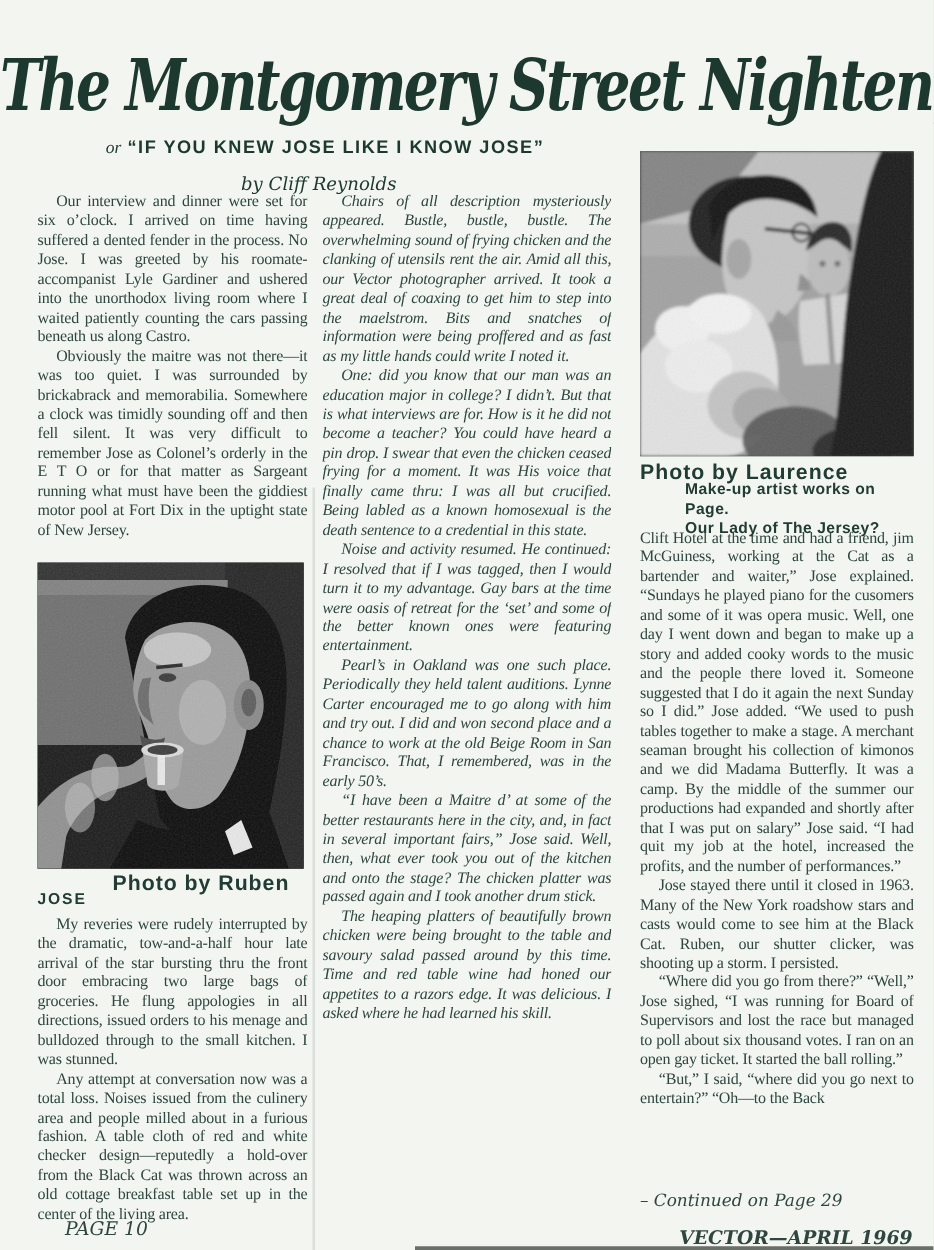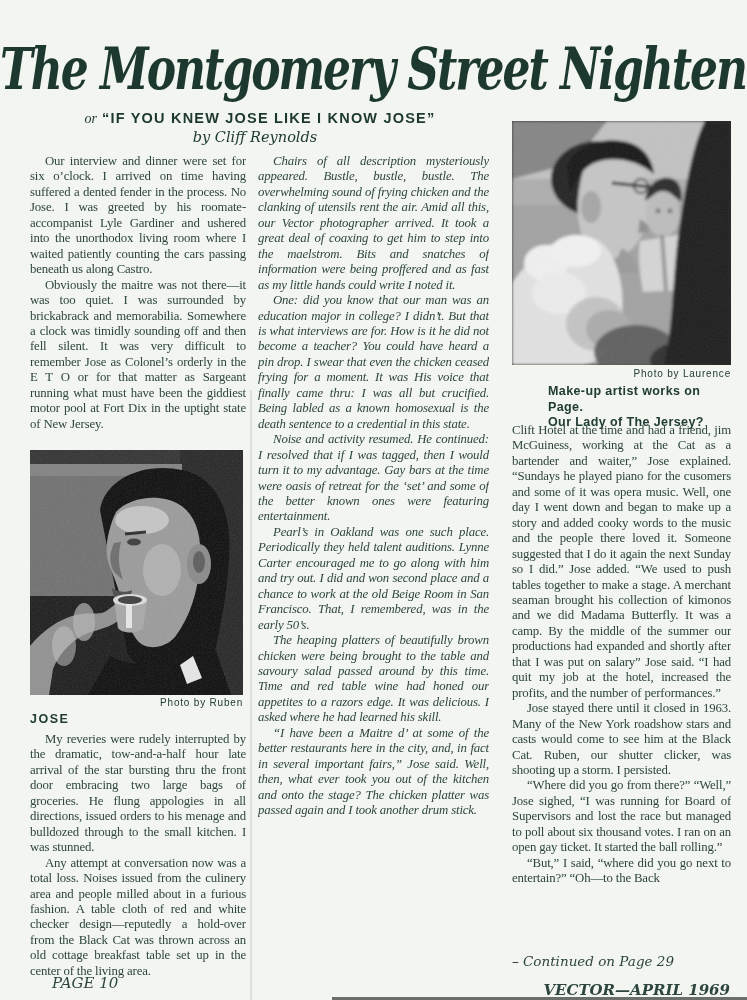--- a/index.html
+++ b/index.html
@@ -21,21 +21,21 @@
     position:absolute;top:109px;left:0;width:520px;text-align:center;
     color:var(--masthead-ink,#1c382f);
   }
   .subtitle-prefix{
     font-family:"Liberation Serif",serif;font-style:italic;font-size:14px;margin-right:5px;
   }
   .subtitle-main{
     font-family:"Liberation Sans",sans-serif;font-weight:bold;font-size:14.5px;letter-spacing:1.2px;
   }
   .byline{
-    position:absolute;top:129px;left:0;width:510px;text-align:center;
+    position:absolute;top:140px;left:0;width:510px;text-align:center;
     font-family:"DejaVu Serif",serif;font-style:italic;font-size:14.5px;
     color:var(--masthead-ink,#1c382f);
   }
   
   .col{
     position:absolute;overflow:hidden;
     font-size:12.8px;line-height:15.45px;letter-spacing:-0.15px;
     text-align:justify;
   }
   .para{margin:0;text-indent:15px;text-align:justify;}
@@ -47,23 +47,23 @@
   .continued-note{
     position:absolute;left:512px;top:953px;width:219px;text-align:left;
     font-family:"DejaVu Serif",serif;font-style:italic;font-size:13.5px;
   }
   
   .photo-frame{position:absolute;overflow:hidden;background:#222;}
   .photo-jose{left:30px;top:450px;width:213px;height:245px;}
   .photo-makeup{left:512px;top:121px;width:219px;height:244px;}
   .photo-frame svg{display:block;width:100%;height:100%;}
   .credit{
-    position:absolute;font-family:"Liberation Sans",sans-serif;font-weight:normal;
-    font-size:10px;letter-spacing:0.8px;color:var(--caption-ink,#213c34);
-    text-align:right;
+    position:absolute;font-family:"Liberation Sans",sans-serif;font-weight:bold;
+    font-size:17px;letter-spacing:0.8px;color:var(--caption-ink,#213c34);
+    text-align:left;
   }
   .credit-jose{left:90px;top:697px;width:153px;}
   .credit-makeup{left:512px;top:368px;width:219px;}
   .photo-label{
     position:absolute;left:30px;top:712px;width:213px;text-align:left;
     font-family:"Liberation Sans",sans-serif;font-weight:bold;font-size:12.5px;
     letter-spacing:1.5px;color:var(--caption-ink,#213c34);
   }
   .makeup-caption{
     position:absolute;left:548px;top:384px;width:190px;
@@ -145,22 +145,22 @@
   <div class="col col1-lower">
       <p class="para">My reveries were rudely interrupted by the dramatic, tow-and-a-half hour late arrival of the star bursting thru the front door embracing two large bags of groceries. He flung appologies in all directions, issued orders to his menage and bulldozed through to the small kitchen. I was stunned.</p>
       <p class="para">Any attempt at conversation now was a total loss. Noises issued from the culinery area and people milled about in a furious fashion. A table cloth of red and white checker design—reputedly a hold-over from the Black Cat was thrown across an old cottage breakfast table set up in the center of the living area.</p>
     </div>
 
   <div class="col col2">
       <p class="para">Chairs of all description mysteriously appeared. Bustle, bustle, bustle. The overwhelming sound of frying chicken and the clanking of utensils rent the air. Amid all this, our Vector photographer arrived. It took a great deal of coaxing to get him to step into the maelstrom. Bits and snatches of information were being proffered and as fast as my little hands could write I noted it.</p>
       <p class="para">One: did you know that our man was an education major in college? I didn’t. But that is what interviews are for. How is it he did not become a teacher? You could have heard a pin drop. I swear that even the chicken ceased frying for a moment. It was His voice that finally came thru: I was all but crucified. Being labled as a known homosexual is the death sentence to a credential in this state.</p>
       <p class="para">Noise and activity resumed. He continued: I resolved that if I was tagged, then I would turn it to my advantage. Gay bars at the time were oasis of retreat for the ‘set’ and some of the better known ones were featuring entertainment.</p>
       <p class="para">Pearl’s in Oakland was one such place. Periodically they held talent auditions. Lynne Carter encouraged me to go along with him and try out. I did and won second place and a chance to work at the old Beige Room in San Francisco. That, I remembered, was in the early 50’s.</p>
+      <p class="para">“I have been a Maitre d’ at some of the better restaurants here in the city, and, in fact in several important fairs,” Jose said. Well, then, what ever took you out of the kitchen and onto the stage? The chicken platter was passed again and I took another drum stick.</p>
       <p class="para">The heaping platters of beautifully brown chicken were being brought to the table and savoury salad passed around by this time. Time and red table wine had honed our appetites to a razors edge. It was delicious. I asked where he had learned his skill.</p>
-      <p class="para">“I have been a Maitre d’ at some of the better restaurants here in the city, and, in fact in several important fairs,” Jose said. Well, then, what ever took you out of the kitchen and onto the stage? The chicken platter was passed again and I took another drum stick.</p>
     </div>
 
   <div class="photo-frame photo-makeup">
     <svg viewBox="0 0 219 244" preserveAspectRatio="none">
       <defs>
         <filter id="soft2">
             <feGaussianBlur stdDeviation="1.4"></feGaussianBlur>
           </filter>
       </defs>
       <g filter="url(#soft2)">

